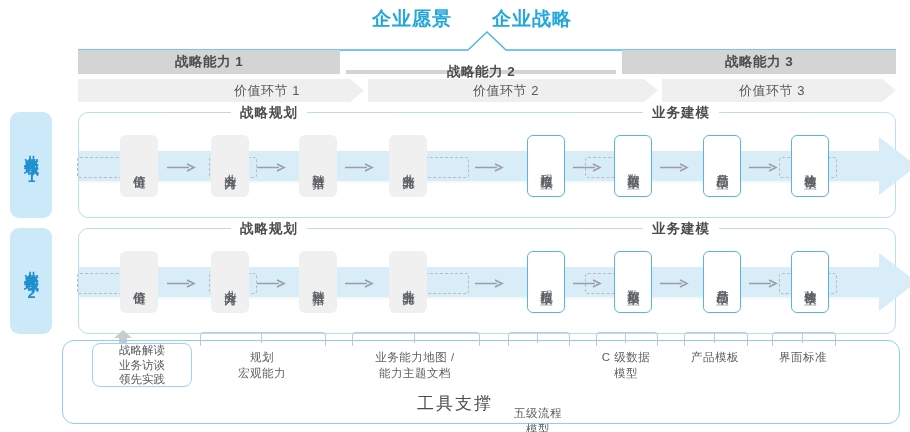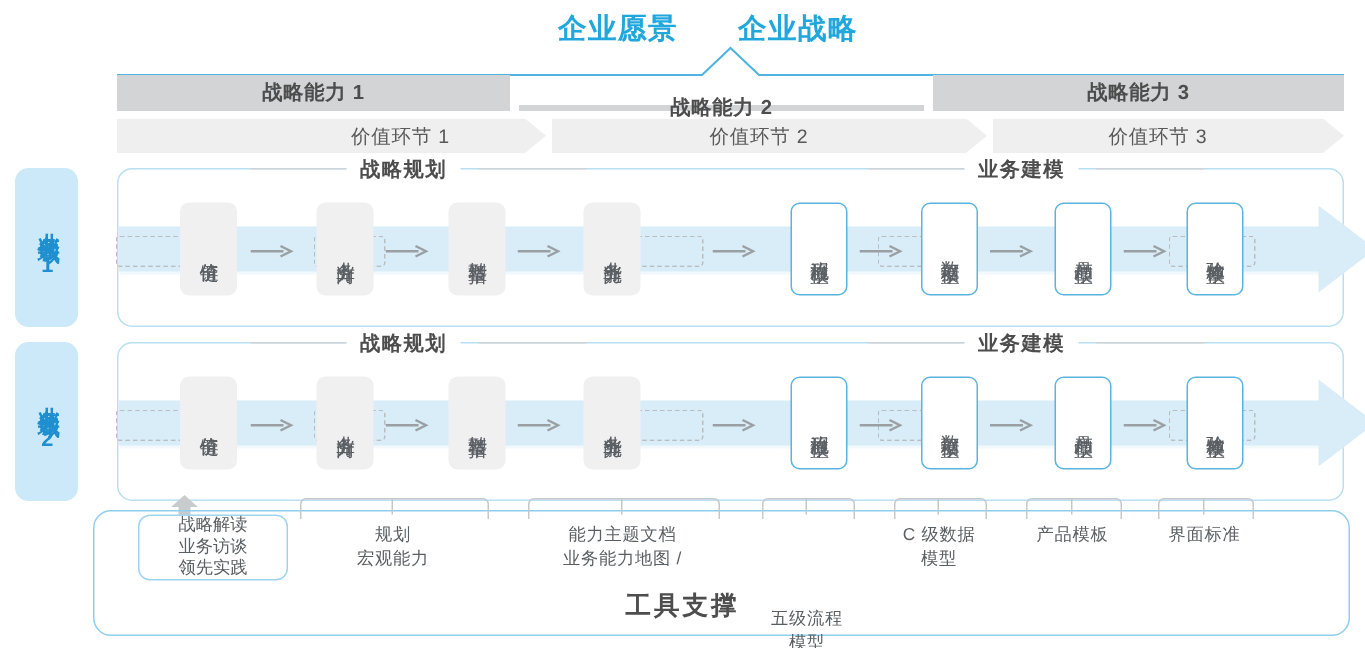--- a/index.html
+++ b/index.html
@@ -71,21 +71,21 @@
   .node.grey{background:#f0f0f0;}
   .node.blue{background:#ffffff;border:1.4px solid #5bb4e0;}
 
   
   .mini-arrow{position:absolute;top:50px;height:9px;width:30px;}
 
   
   #tool-box{left:62px;top:340px;width:838px;height:84px;border:1px solid #8fcfee;
             border-radius:12px;box-sizing:border-box;background:transparent;}
   #tool-label{left:0;right:0;top:392px;text-align:center;font-size:17px;
-              font-weight:bold;color:#4d4d4d;letter-spacing:2px;}
+              font-weight:normal;color:#4d4d4d;letter-spacing:2px;}
 
   
   .bcap{position:absolute;font-size:11.5px;color:#5a5f63;text-align:center;
         line-height:1.35;letter-spacing:.5px;}
   #bcap-0{left:92px;top:343px;width:100px;height:44px;border:1px solid #9dd5f0;
           border-radius:8px;background:#fff;color:#5a5f63;font-size:11.5px;
           display:flex;flex-direction:column;align-items:center;justify-content:center;
           line-height:1.3;box-sizing:border-box;}
   .bracket{position:absolute;height:13px;border:1px solid #c4c8cb;border-bottom:none;
            border-radius:4px 4px 0 0;}
@@ -246,22 +246,22 @@
   <span>业务访谈</span>
   <span>领先实践</span>
 </div>
 
 <div class="bcap" style="left:211px;top:350px;width:102px;">
   <div>规划</div>
   <div>宏观能力</div>
 </div>
 
 <div class="bcap" style="left:352px;top:350px;width:126px;">
+  <div>业务能力地图 /</div>
   <div>能力主题文档</div>
-  <div>业务能力地图 /</div>
 </div>
 
 <div class="bcap" style="left:495px;top:366px;width:86px;margin-top:40px;">
   <div>五级流程</div>
   <div>模型</div>
 </div>
 
 <div class="bcap" style="left:583px;top:350px;width:86px;">
   <div>C 级数据</div>
   <div>模型</div>

